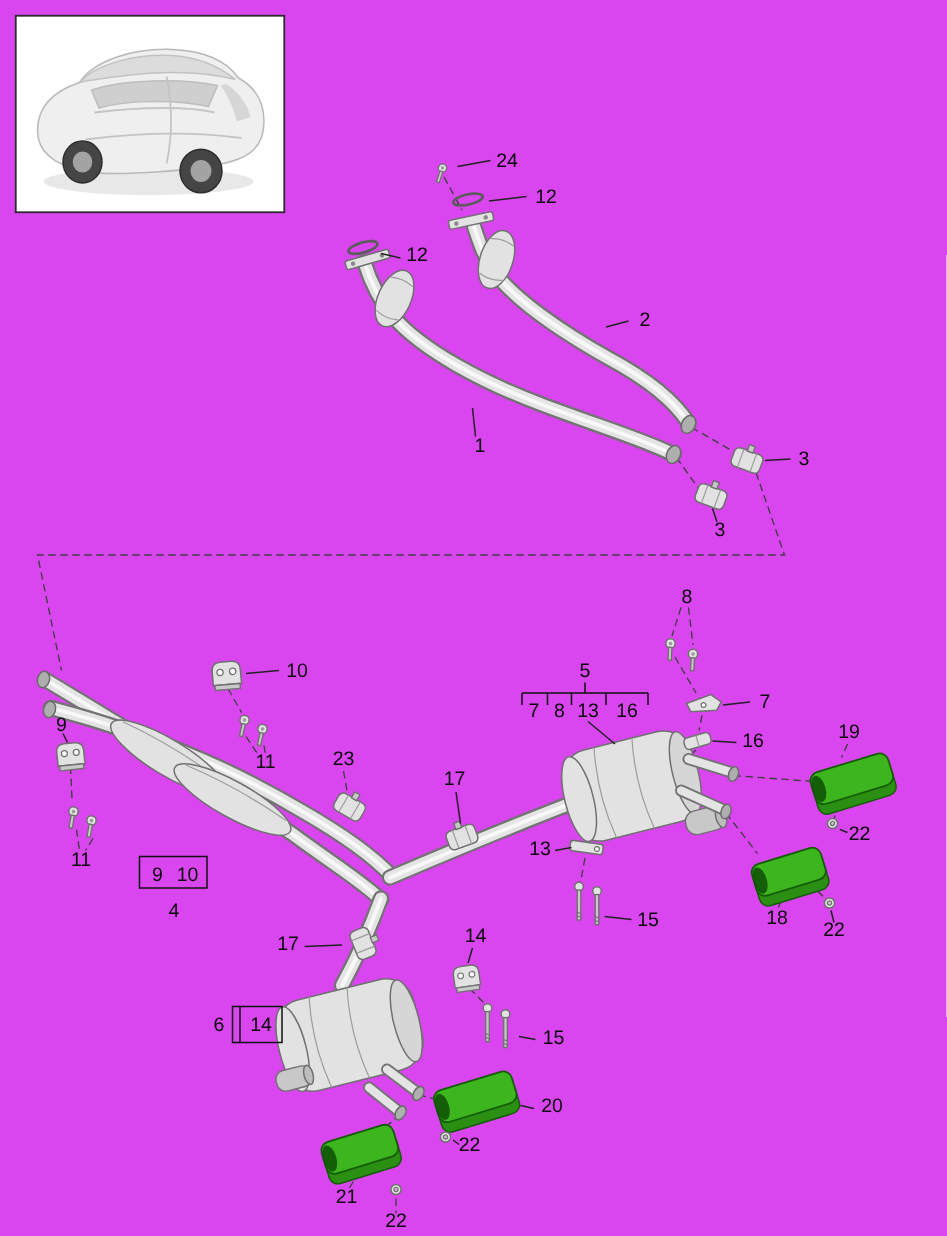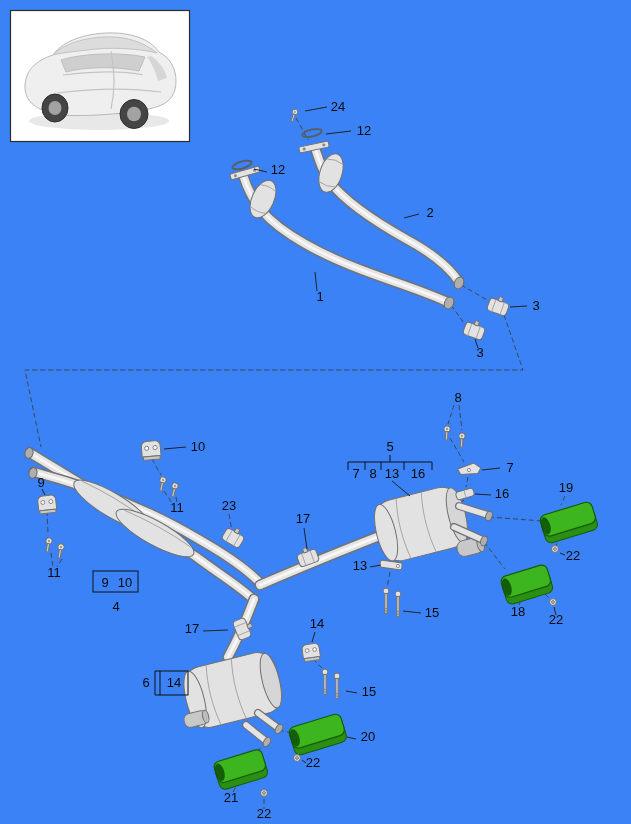--- a/index.html
+++ b/index.html
@@ -1,17 +1,17 @@
 <!DOCTYPE html>
 <html><head>
 <meta charset="utf-8">
 <style>
   html,body { margin:0; padding:0; background:#ffffff; }
   body { width:631px; height:824px; overflow:hidden; }
-  .stage { position:relative; width:631px; height:824px; background:#3b82f6; }
+  .stage { position:relative; width:631px; height:824px; background:#d946ef; }
   svg { display:block; font-family:"Liberation Sans", sans-serif; }
 
   .callout { font-family:"Liberation Sans", sans-serif; font-size:13px; fill:#0a0a0a; text-anchor:middle; }
   .leader  { stroke:#222; stroke-width:1; fill:none; }
   .dash    { stroke:#3f3f3f; stroke-width:0.9; fill:none; stroke-dasharray:5 3; }
   .grp     { stroke:#111; stroke-width:1; fill:none; }
   .box     { fill:none; stroke:#111; stroke-width:1; }
 
   .tube-o { stroke:#737373; fill:none; stroke-linecap:round; }
   .tube-i { stroke:#e4e4e4; fill:none; stroke-linecap:round; }

